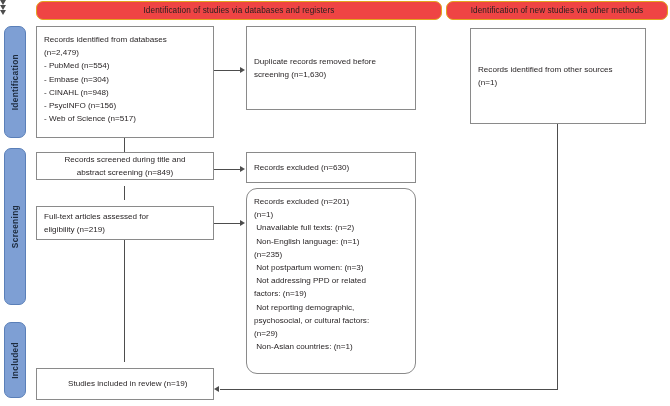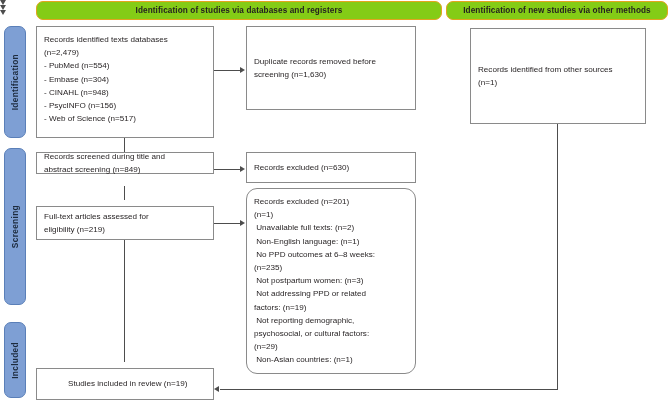--- a/index.html
+++ b/index.html
@@ -8,25 +8,25 @@
     background:#ffffff;
     font-family:"Liberation Sans", sans-serif;
     color:#231f20;
     overflow:hidden;
   }
   #stage{position:relative;width:670px;height:406px;}
 
   
   .banner{
     position:absolute;
-    background:#84cc16;
+    background:#ef4444;
     border:1px solid #e3a41f;
     border-radius:7px;
     color:#231f20;
-    font-weight:bold;
+    font-weight:normal;
     font-size:8.2px;
     letter-spacing:.1px;
     display:flex;align-items:center;justify-content:center;
     text-align:left;
     box-sizing:border-box;
   }
   #banner-db{left:36px;top:1px;width:406px;height:19px;}
   #banner-other{left:446px;top:1px;width:222px;height:19px;}
 
   
@@ -64,21 +64,21 @@
     color:#231f20;
     padding:6px 7px;
   }
   .box.vcenter{display:flex;align-items:center;}
   .box .inner{width:100%;}
   .box .ln{display:block;white-space:pre;}
 
   #box-databases{left:36px;top:26px;width:178px;height:112px;}
   #box-duplicates{left:246px;top:26px;width:170px;height:84px;}
   #box-other-sources{left:470px;top:28px;width:176px;height:96px;}
-  #box-screened{left:36px;top:152px;width:178px;height:22px;}
+  #box-screened{left:36px;top:152px;width:178px;height:28px;text-align:center;}
   #box-excluded-630{left:246px;top:152px;width:170px;height:31px;}
   #box-fulltext{left:36px;top:206px;width:178px;height:34px;justify-content:flex-end;}
   #box-excluded-201{left:246px;top:188px;width:170px;height:186px;border-radius:11px;}
   #box-included{left:36px;top:368px;width:178px;height:32px;padding-left:31px;}
 
   
   .line{position:absolute;background:#4d4d4d;}
   .h{height:1px;}
   .v{width:1px;}
   .arrow-r{
@@ -132,21 +132,21 @@
   </div>
   <div class="stage-label" id="stage-screening">
     <span>Screening</span>
   </div>
   <div class="stage-label" id="stage-included">
     <span>Included</span>
   </div>
 
   <div class="box" id="box-databases">
     <div class="inner">
-        <span class="ln">Records identified texts databases</span>
+        <span class="ln">Records identified from databases</span>
         <span class="ln">(n=2,479)</span>
         <span class="ln">- PubMed (n=554)</span>
         <span class="ln">- Embase (n=304)</span>
         <span class="ln">- CINAHL (n=948)</span>
         <span class="ln">- PsycINFO (n=156)</span>
         <span class="ln">- Web of Science (n=517)</span>
       </div>
   </div>
 
   <div class="box vcenter" id="box-duplicates">
@@ -182,21 +182,20 @@
         <span class="ln">eligibility (n=219)</span>
       </div>
   </div>
 
   <div class="box" id="box-excluded-201">
     <div class="inner">
         <span class="ln">Records excluded (n=201)</span>
         <span class="ln">(n=1)</span>
         <span class="ln"> Unavailable full texts: (n=2)</span>
         <span class="ln"> Non-English language: (n=1)</span>
-        <span class="ln"> No PPD outcomes at 6–8 weeks:</span>
         <span class="ln">(n=235)</span>
         <span class="ln"> Not postpartum women: (n=3)</span>
         <span class="ln"> Not addressing PPD or related</span>
         <span class="ln">factors: (n=19)</span>
         <span class="ln"> Not reporting demographic,</span>
         <span class="ln">psychosocial, or cultural factors:</span>
         <span class="ln">(n=29)</span>
         <span class="ln"> Non-Asian countries: (n=1)</span>
       </div>
   </div>

